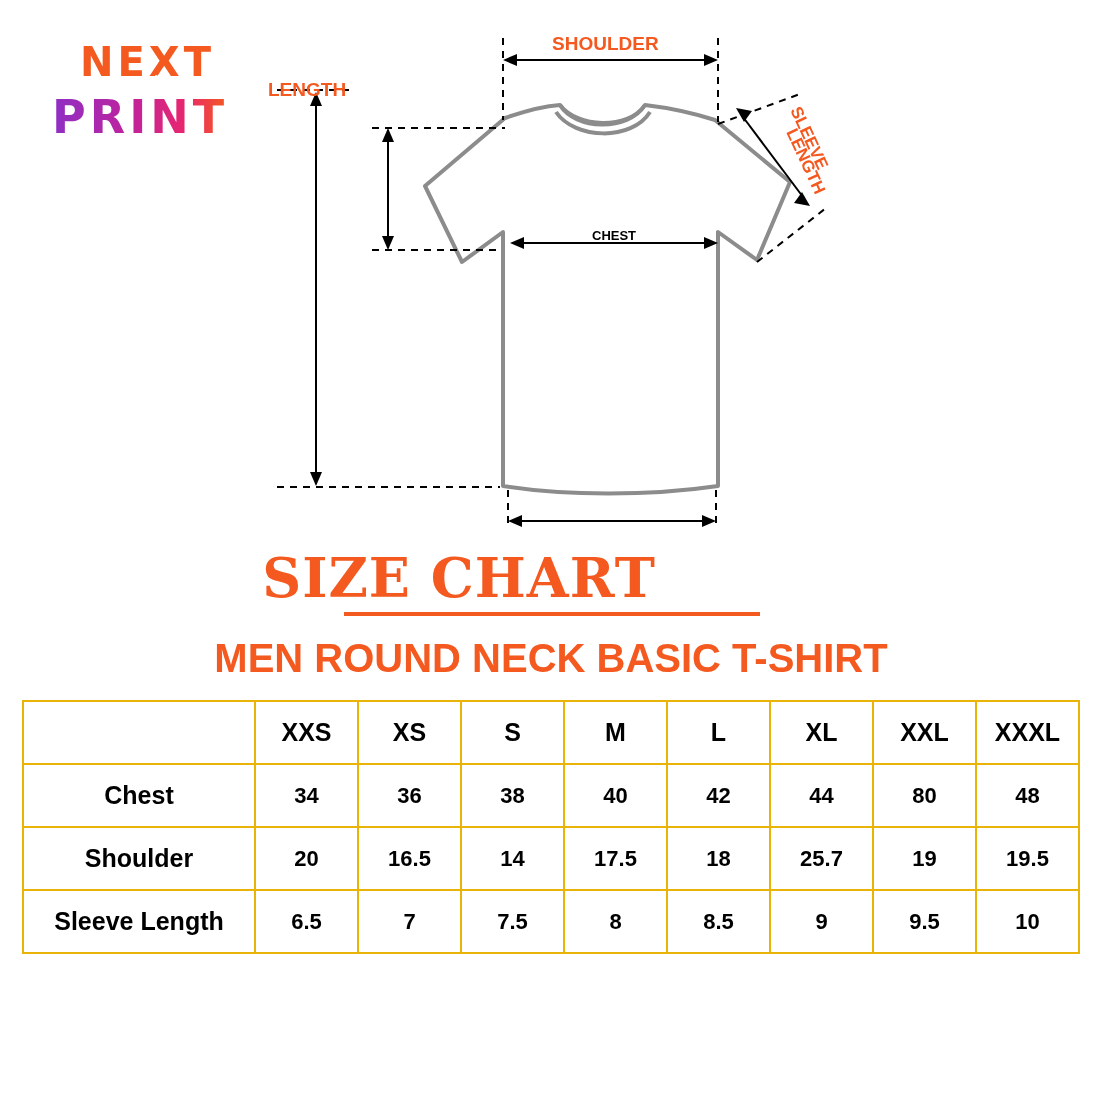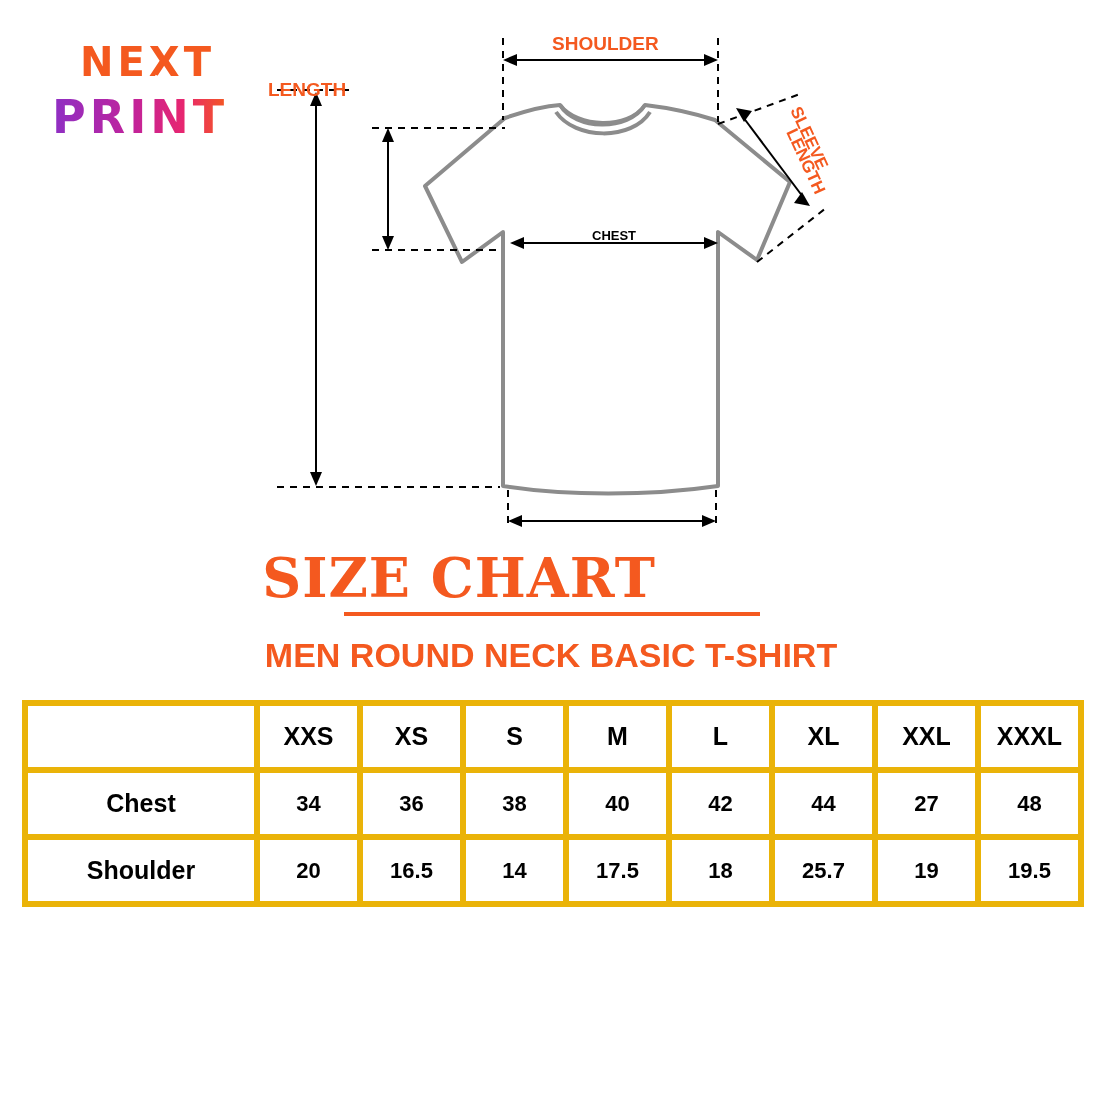--- a/index.html
+++ b/index.html
@@ -87,35 +87,35 @@
     background: #f4591f;
   }
   .title-sub {
     position: absolute;
     left: 0;
     top: 636px;
     width: 1102px;
     text-align: center;
     font-family: "Liberation Sans", sans-serif;
     font-weight: 700;
-    font-size: 34px;
+    font-size: 40px;
     color: #f4591f;
   }
 
   
   .size-table {
     position: absolute;
     left: 22px;
     top: 700px;
     width: 1058px;
     border-collapse: collapse;
     table-layout: fixed;
   }
   .size-table td, .size-table th {
-    border: 6px solid #eab308;
+    border: 2px solid #eab308;
     text-align: center;
     font-family: "Liberation Sans", sans-serif;
     font-weight: 700;
     color: #000;
     height: 61px;
     padding: 0;
   }
   .size-table th {
     font-size: 25px;
   }
@@ -266,28 +266,39 @@
   </thead>
   <tbody>
     <tr>
       <td class="rowlabel">Chest</td>
       <td class="val">34</td>
       <td class="val">36</td>
       <td class="val">38</td>
       <td class="val">40</td>
       <td class="val">42</td>
       <td class="val">44</td>
-      <td class="val">27</td>
+      <td class="val">80</td>
       <td class="val">48</td>
     </tr>
     <tr>
       <td class="rowlabel">Shoulder</td>
       <td class="val">20</td>
       <td class="val">16.5</td>
       <td class="val">14</td>
       <td class="val">17.5</td>
       <td class="val">18</td>
       <td class="val">25.7</td>
       <td class="val">19</td>
       <td class="val">19.5</td>
     </tr>
+    <tr>
+      <td class="rowlabel">Sleeve Length</td>
+      <td class="val">6.5</td>
+      <td class="val">7</td>
+      <td class="val">7.5</td>
+      <td class="val">8</td>
+      <td class="val">8.5</td>
+      <td class="val">9</td>
+      <td class="val">9.5</td>
+      <td class="val">10</td>
+    </tr>
   </tbody>
 </table>
 
 </body></html>

